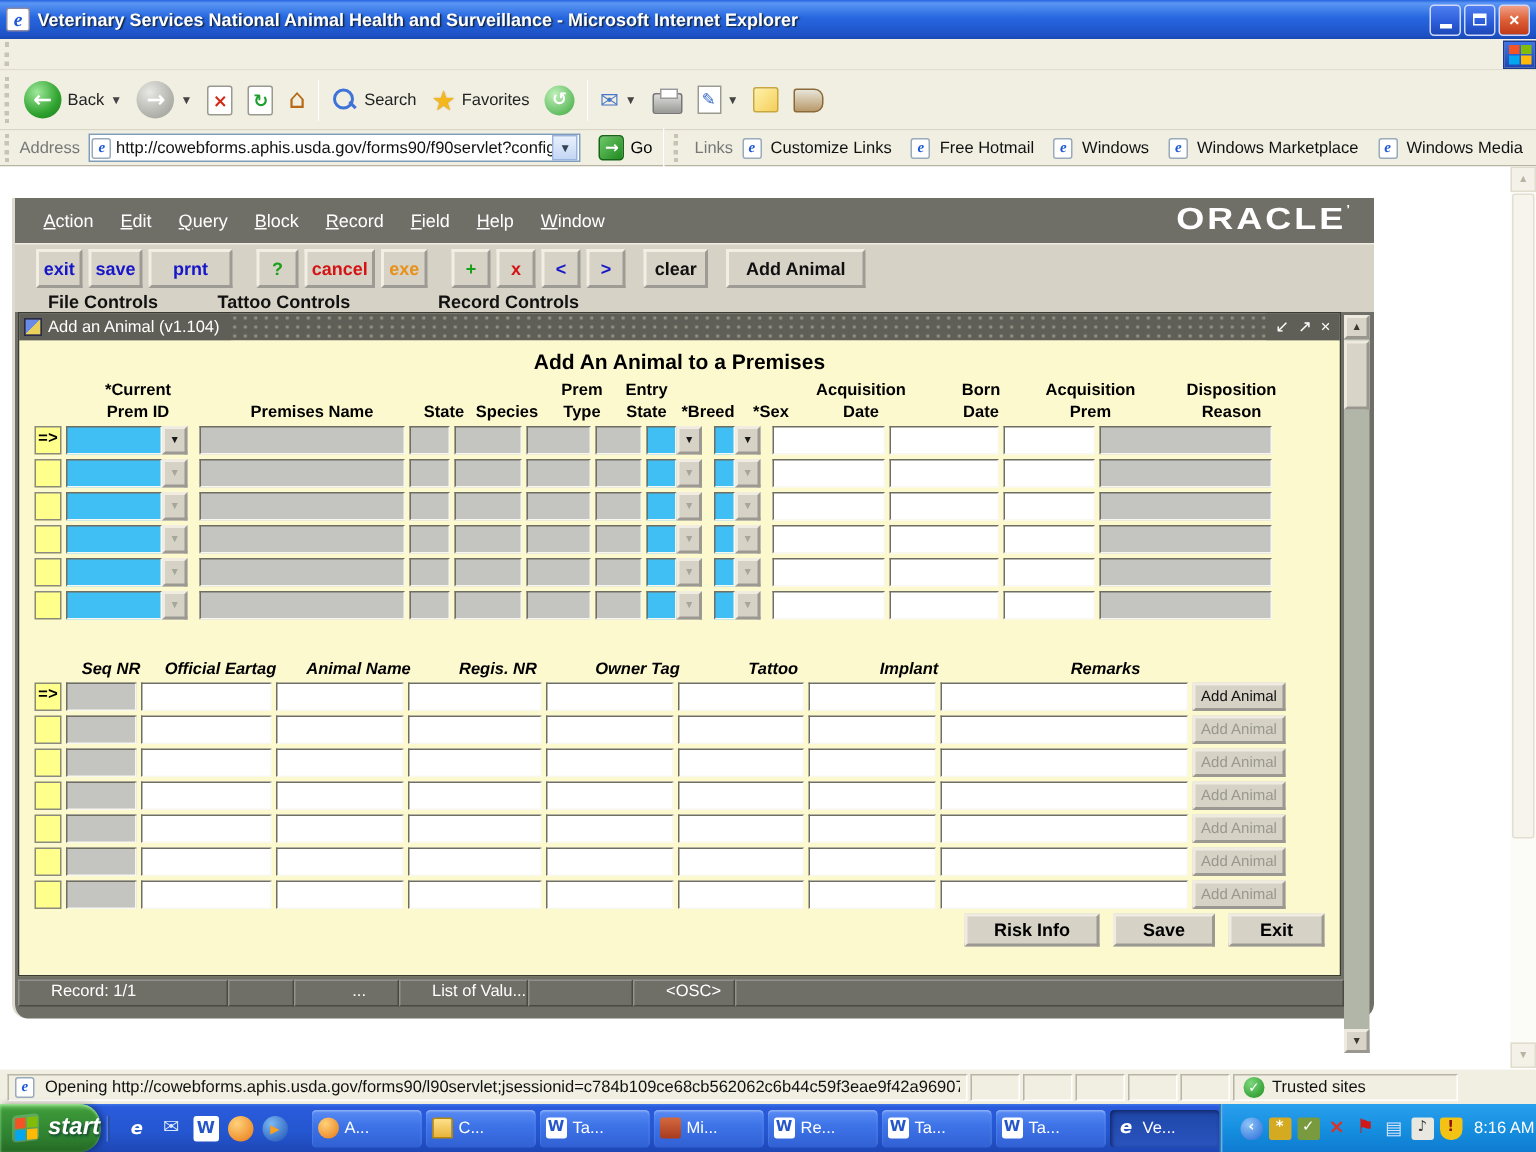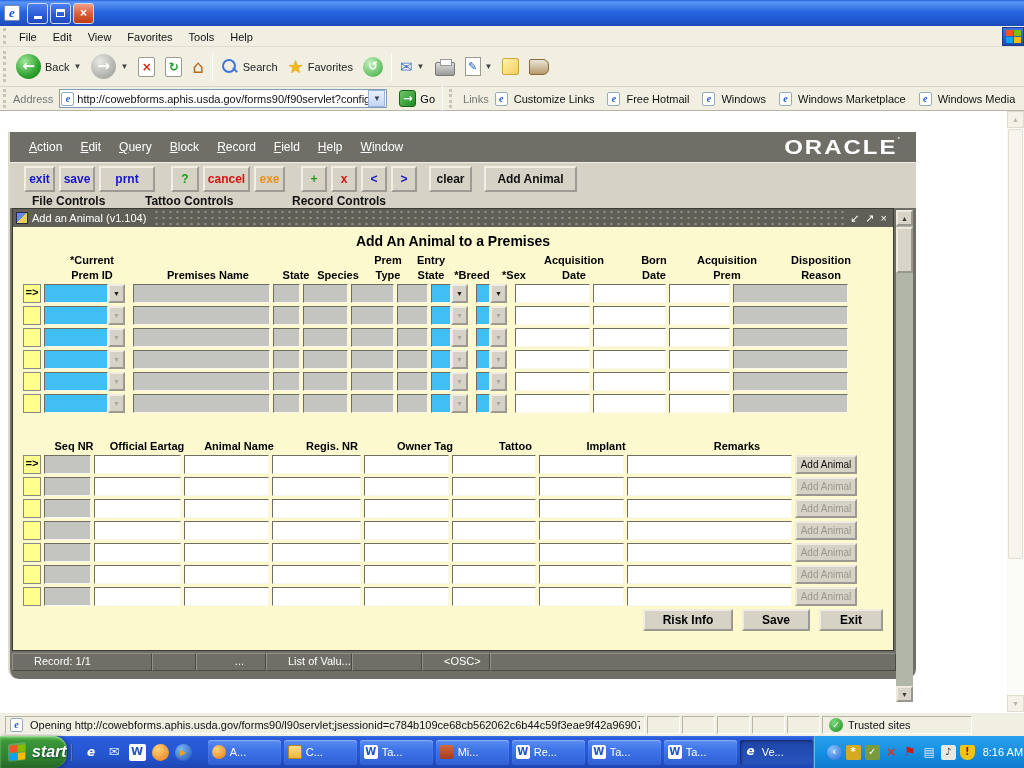--- a/index.html
+++ b/index.html
@@ -119,21 +119,21 @@
   #mdi-btns span { color:#fff; font-size:11px; line-height:11px; }
 
   #canvas { position:absolute; left:0; top:18px; width:880px; height:423px; background:#FCF9CE; }
   #form-title { text-align:center; font-weight:bold; font-size:14px; padding-top:6px; color:#000; }
 
   .ghead { margin-right:3px; text-align:center; font-weight:bold; font-size:11px; color:#000; }
   .ghead .hl { height:15px; line-height:15px; white-space:nowrap; }
   #g1-head { position:absolute; left:10px; top:26px; display:flex; }
   #g1-rows { position:absolute; left:10px; top:57px; }
   #g2-head { position:absolute; left:10px; top:212px; display:flex; }
-  #g2-head .ghead { height:14px; line-height:14px; white-space:nowrap; }
+  #g2-head .ghead { height:14px; line-height:14px; white-space:nowrap;font-style:italic; }
   #g2-rows { position:absolute; left:10px; top:228px; }
 
   .grow { display:flex; height:19px; margin-bottom:3px; align-items:stretch; }
   .cell { margin-right:3px; }
   .marker { width:18px; background:#FFFF8C; border:1px solid #8A8A7E;
     font:bold 11px/16px "Liberation Mono",monospace; text-align:center; color:#000; }
   .fld { border-top:1px solid #6E6E62; border-left:1px solid #6E6E62;
     border-bottom:1px solid #F8F8F0; border-right:1px solid #F8F8F0; height:19px; }
   .fld.gray { background:#C4C4C0; }
   .fld.white { background:#FFFFFF; }
@@ -220,28 +220,28 @@
   .tr-shield { background:#F2C214; color:#901010; border-radius:2px 2px 7px 7px; }
   #tray-time { color:#fff; font-size:11px; margin-left:4px; white-space:nowrap; }
 </style>
 </head>
 <body>
 
 <div id="screen">
 
   <div id="titlebar">
     <span class="tb-ieico">e</span>
+    <span class="ttl-text">Veterinary Services National Animal Health and Surveillance - Microsoft Internet Explorer</span>
     <span class="winbtn"><i class="glyph-min"></i></span>
     <span class="winbtn"><i class="glyph-restore"></i></span>
     <span class="winbtn close">×</span>
   </div>
 
   <div id="menubar">
     <span class="grip"></span>
-    <span id="ie-menu-items"><span class="ie-menu-item">File</span><span class="ie-menu-item">Edit</span><span class="ie-menu-item">View</span><span class="ie-menu-item">Favorites</span><span class="ie-menu-item">Tools</span><span class="ie-menu-item">Help</span></span>
     <span id="win-flag">
         <i></i>
         <i></i>
         <i></i>
         <i></i>
       </span>
   </div>
 
   <div id="toolbar">
     <span class="grip"></span>

